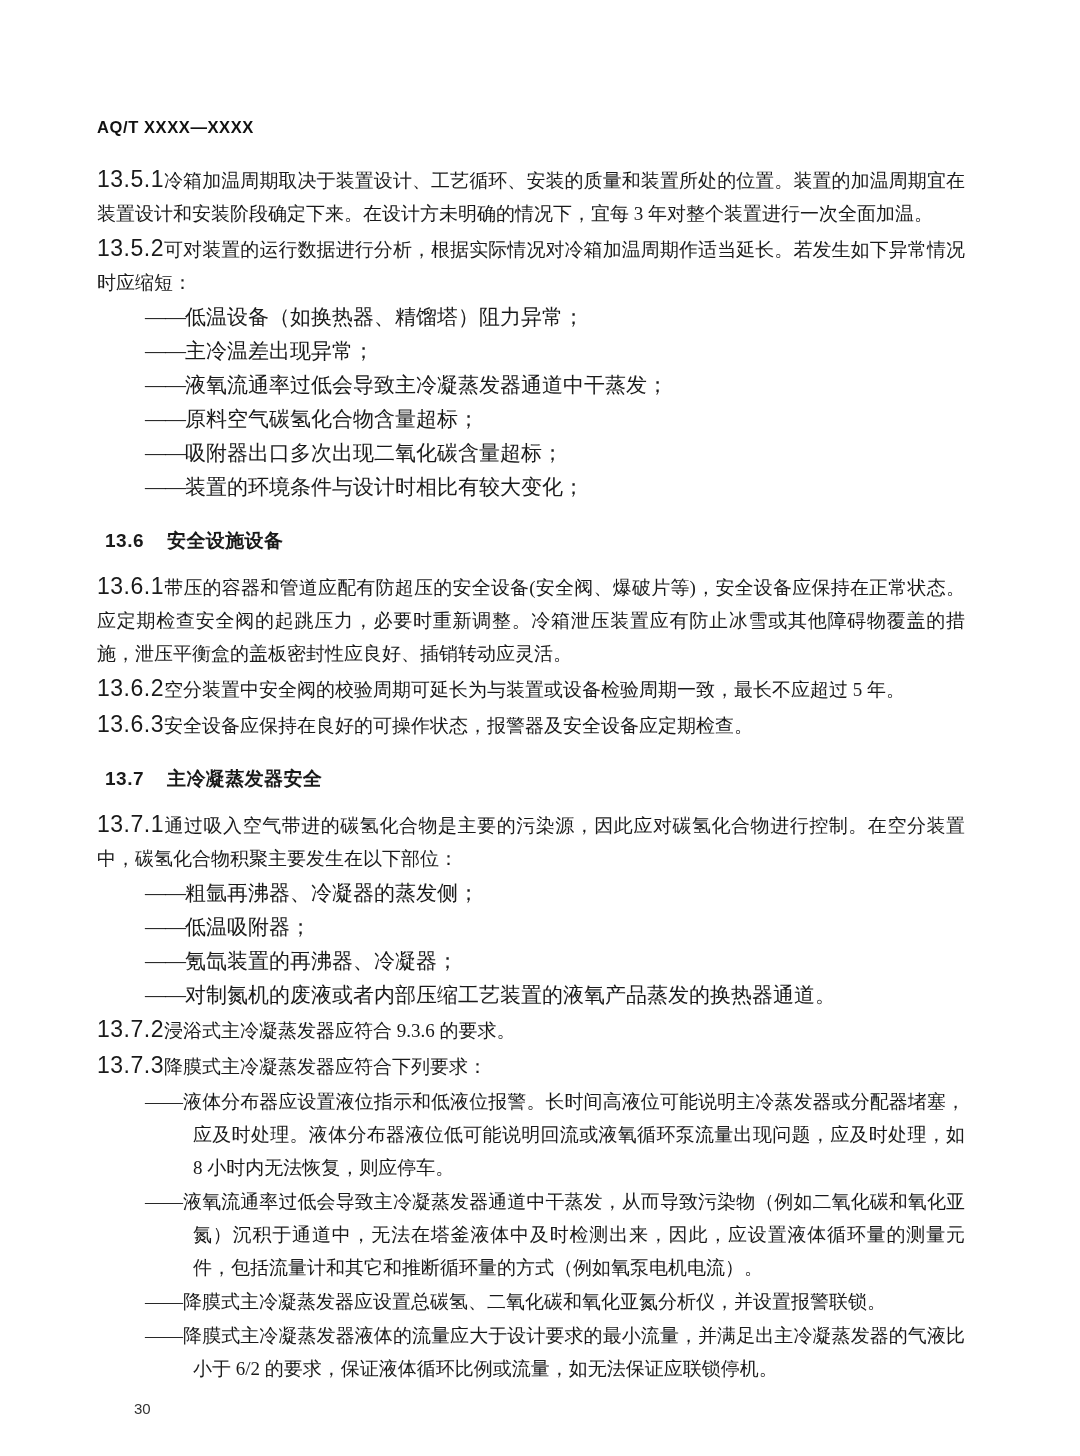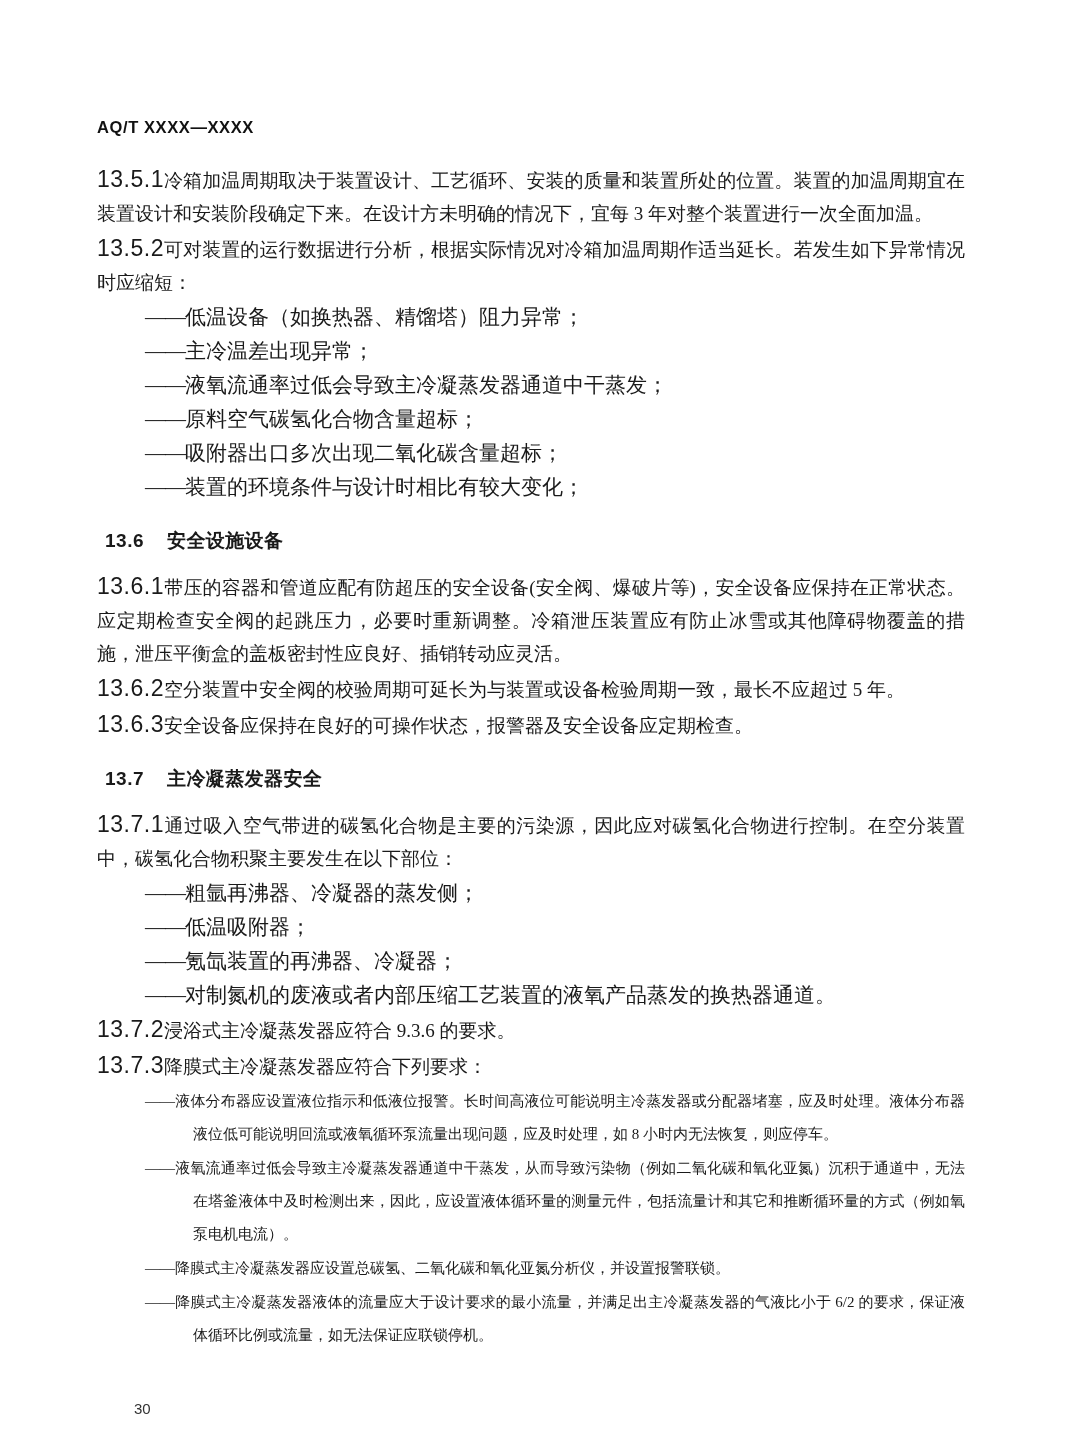--- a/index.html
+++ b/index.html
@@ -53,21 +53,21 @@
     padding-left: 48px;
     text-align: justify;
   }
   .dash-item .dash {
     letter-spacing: -1px;
   }
   .dash-item .body {
     display: inline;
   }
   .dash-hang {
-    font-size: 15px;
+    font-size: 19px;
     line-height: 33px;
     margin: 0 0 1px 0;
     padding-left: 48px;
     text-indent: -2px;
     text-align: justify;
   }
   .dash-hang .inner {
     display: block;
     padding-left: 48px;
     text-indent: -48px;

